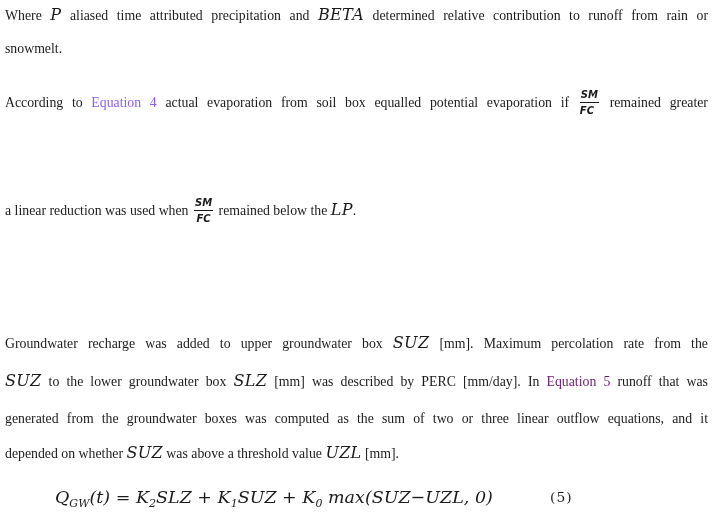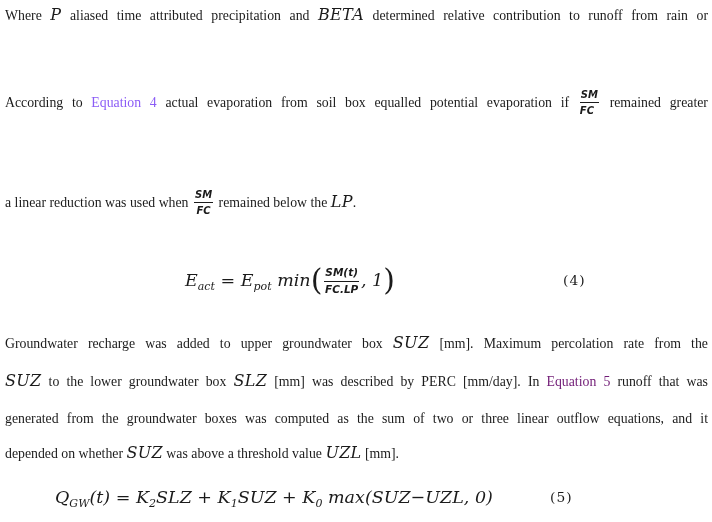--- a/index.html
+++ b/index.html
@@ -23,21 +23,21 @@
     width: 703px;
     font-size: 13.8px;
     line-height: 20px;
     white-space: normal;
   }
   .just { text-align: justify; text-align-last: justify; }
   .l-p1l1 { top: 5px; }
   .l-p1l2 { top: 39px; }
   .l-p2l1 { top: 83px;  line-height: 40px; }
   .l-p2l2 { top: 149px; }
-  .l-p2l3 { top: 182px; line-height: 40px; }
+  .l-p2l3 { top: 190px; line-height: 40px; }
   .l-p3l1 { top: 333px; }
   .l-p3l2 { top: 371px; }
   .l-p3l3 { top: 409px; }
   .l-p3l4 { top: 443px; }
 
   .math {
     font-style: italic;
     font-size: 16px;
     font-family: "DejaVu Serif", serif;
     letter-spacing: 0.3px;
@@ -85,28 +85,25 @@
   }
   .eq4 .eq-num { left: 558px; }
   .eq5 .eq-num { left: 545px; }
 </style>
 </head>
 <body>
 
 <div class="page">
 
   <div class="line just l-p1l1">Where <span class="math">P</span> aliased time attributed precipitation and <span class="math">BETA</span> determined relative contribution to runoff from rain or</div>
+  <div class="line l-p1l2">snowmelt.</div>
 
   <div class="line just l-p2l1">According to <span class="xref" style="color: #8b5cf6; font-family: Liberation Serif, serif;">Equation 4</span> actual evaporation from soil box equalled potential evaporation if <span class="frac"><span class="num">SM</span><span class="den">FC</span></span> remained greater</div>
   <div class="line l-p2l3">a linear reduction was used when <span class="frac"><span class="num">SM</span><span class="den">FC</span></span> remained below the <span class="math">LP</span>.</div>
 
-  <div class="eq eq4">
-    <span class="eq-content"><span class="evar">E</span><span class="esub">act</span><span class="evar"> = </span><span class="evar">E</span><span class="esub">pot</span><span class="evar">  min</span><span class="bigp">(</span><span class="frac"><span class="num">SM(t)</span><span class="den">FC.LP</span></span><span class="evar">, 1</span><span class="bigp">)</span></span>
-    <span class="eq-num">(4)</span>
-  </div>
 
   <div class="line just l-p3l1">Groundwater recharge was added to upper groundwater box <span class="math">SUZ</span> [mm]. Maximum percolation rate from the</div>
   <div class="line just l-p3l2"><span class="math">SUZ</span> to the lower groundwater box <span class="math">SLZ</span> [mm] was described by PERC [mm/day]. In <span class="xref" style="color: #701a75;">Equation 5</span> runoff that was</div>
   <div class="line l-p3l4">depended on whether <span class="math">SUZ</span> was above a threshold value <span class="math">UZL</span> [mm].</div>
   <div class="line just l-p3l3">generated from the groundwater boxes was computed as the sum of two or three linear outflow equations, and it</div>
 
   <div class="eq eq5">
     <span class="eq-content"><span class="evar">Q</span><span class="esub">GW</span><span class="evar">(t) = K</span><span class="esub">2</span><span class="evar">SLZ + K</span><span class="esub">1</span><span class="evar">SUZ + K</span><span class="esub">0</span><span class="evar"> max(SUZ−UZL, 0)</span></span>
     <span class="eq-num">(5)</span>
   </div>

